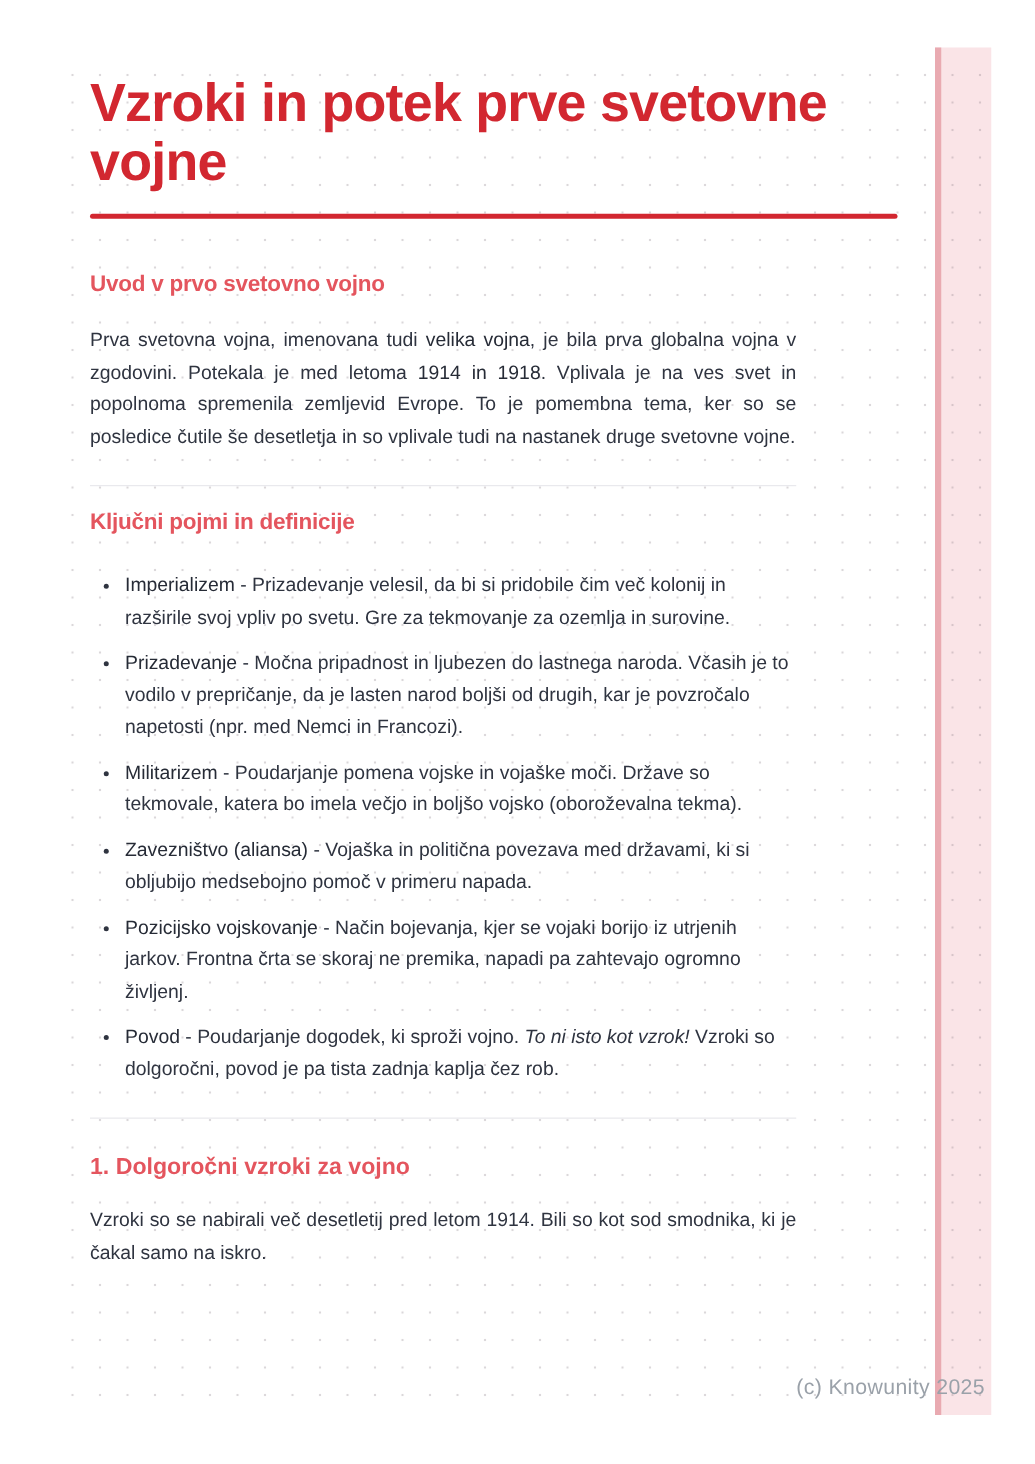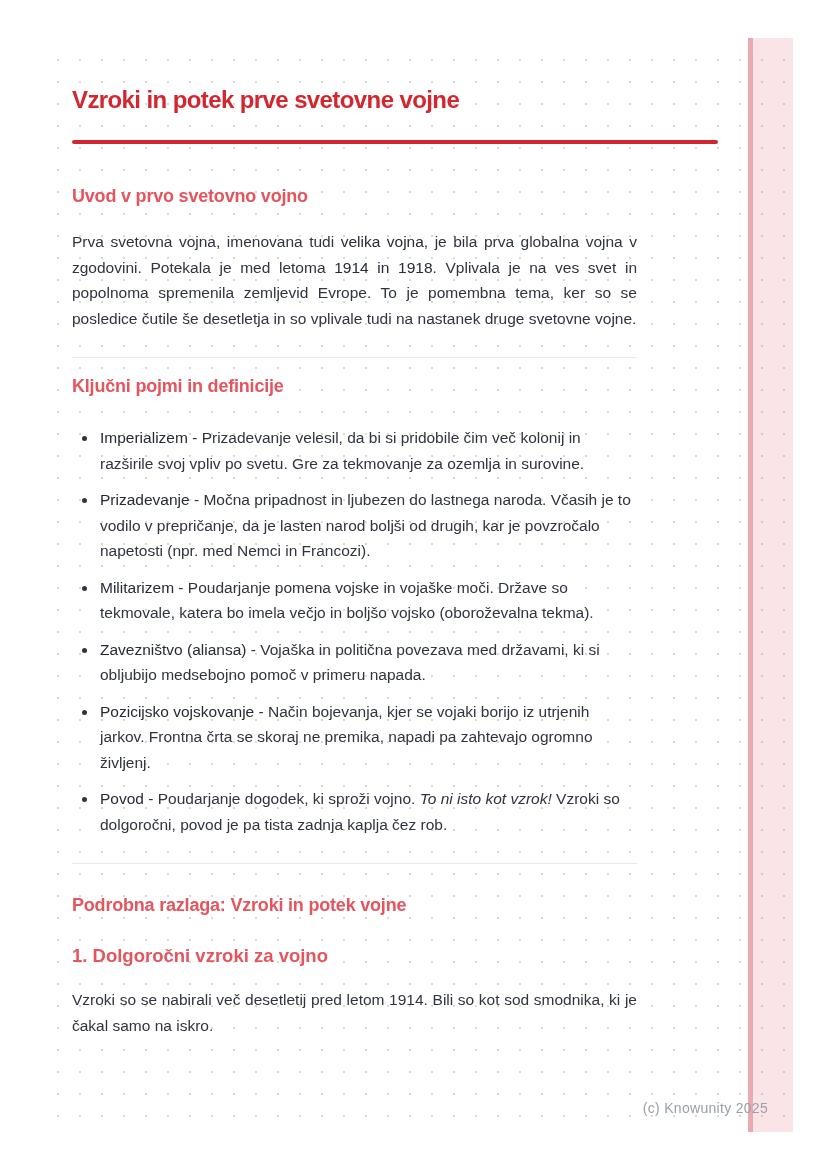--- a/index.html
+++ b/index.html
@@ -35,22 +35,22 @@
   }
 
   .content {
     position: absolute;
     left: 72px; top: 0;
     width: 646px;
     z-index: 2;
   }
 
   .doc-title {
-    margin: 76px 0 0 0;
-    font-size: 24px;
+    margin: 60px 0 0 0;
+    font-size: 43px;
     line-height: 47px;
     font-weight: 700;
     letter-spacing: -0.6px;
     color: #d22730;
   }
 
   .title-rule {
     height: 4px;
     background: #d22730;
     border-radius: 2px;
@@ -105,22 +105,22 @@
     font-size: 18.5px;
     line-height: 22px;
     font-weight: 700;
     color: #e4555e;
     margin: 27px 0 0 0;
   }
 
   .credit {
     position: absolute;
     top: 1100px;
-    right: 60px;
-    font-size: 14px;
+    right: 40px;
+    font-size: 17px;
     letter-spacing: 0.3px;
     color: #9aa1a9;
     z-index: 3;
   }
 </style>
 </head>
 <body>
 
 <div class="accent-stripe"></div>
 <div class="dot-grid"></div>
@@ -142,21 +142,20 @@
     <li><b>Imperializem</b><span> - Prizadevanje velesil, da bi si pridobile čim več kolonij in razširile svoj vpliv po svetu. Gre za tekmovanje za ozemlja in surovine.</span></li>
     <li><b>Prizadevanje</b><span> - Močna pripadnost in ljubezen do lastnega naroda. Včasih je to vodilo v prepričanje, da je lasten narod boljši od drugih, kar je povzročalo napetosti (npr. med Nemci in Francozi).</span></li>
     <li><b>Militarizem</b><span> - Poudarjanje pomena vojske in vojaške moči. Države so tekmovale, katera bo imela večjo in boljšo vojsko (oboroževalna tekma).</span></li>
     <li><b>Zavezništvo (aliansa)</b><span> - Vojaška in politična povezava med državami, ki si obljubijo medsebojno pomoč v primeru napada.</span></li>
     <li><b>Pozicijsko vojskovanje</b><span> - Način bojevanja, kjer se vojaki borijo iz utrjenih jarkov. Frontna črta se skoraj ne premika, napadi pa zahtevajo ogromno življenj.</span></li>
     <li><b>Povod</b><span> - Poudarjanje dogodek, ki sproži vojno. </span><i>To ni isto kot vzrok!</i><span> Vzroki so dolgoročni, povod je pa tista zadnja kaplja čez rob.</span></li>
   </ul>
 
   <hr class="divider">
 
-  <h2 class="section-heading mt-detail">Podrobna razlaga: Vzroki in potek vojne</h2>
 
   <h3 class="sub-heading">1. Dolgoročni vzroki za vojno</h3>
 
   <p class="body-par">Vzroki so se nabirali več desetletij pred letom 1914. Bili so kot sod smodnika, ki je čakal samo na iskro.</p>
 
 </div>
 
 <div class="credit">(c) Knowunity 2025</div>
 
 </body></html>

